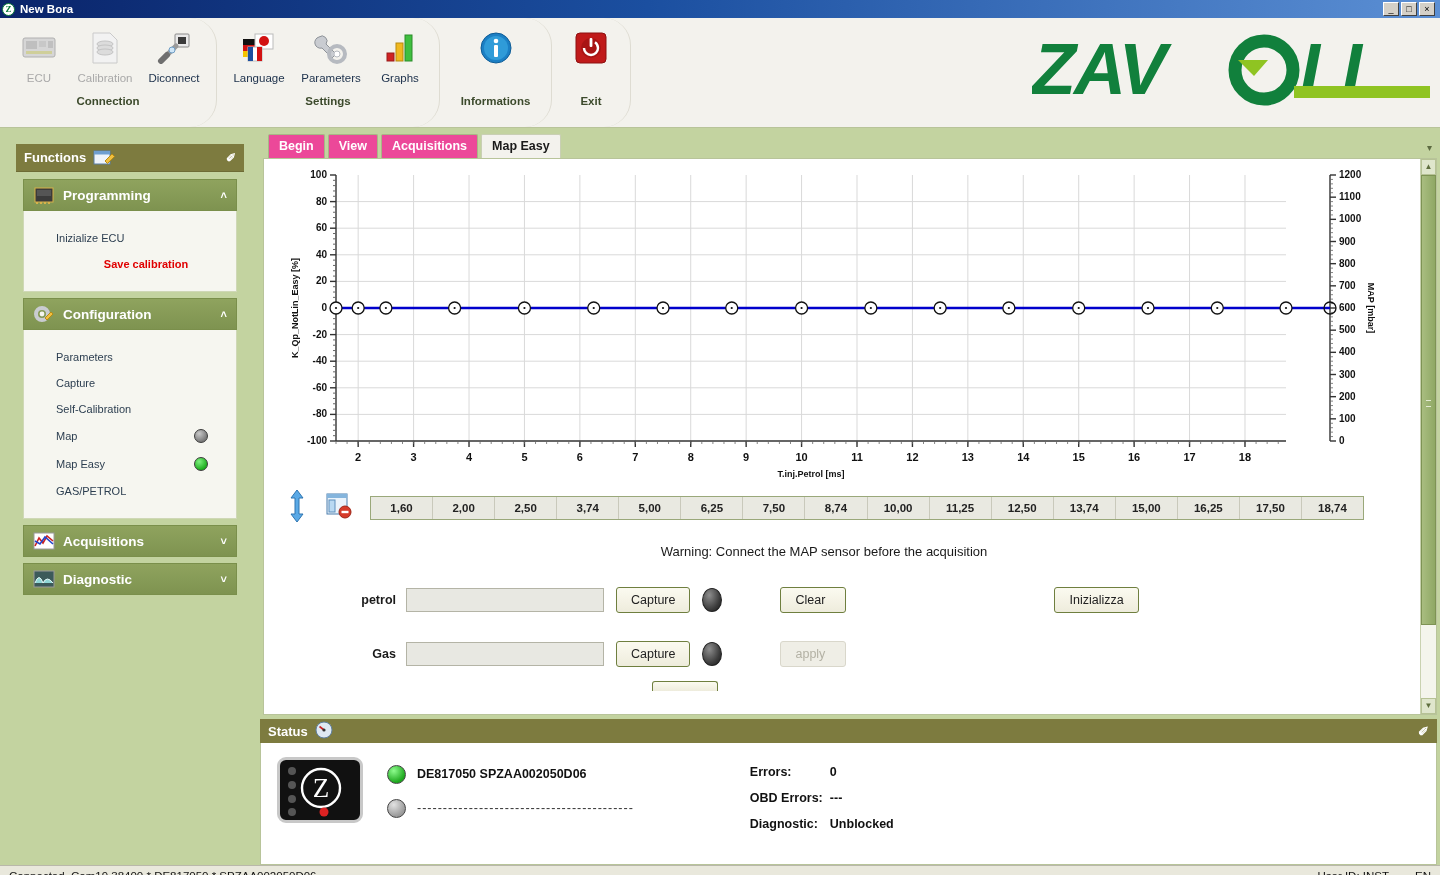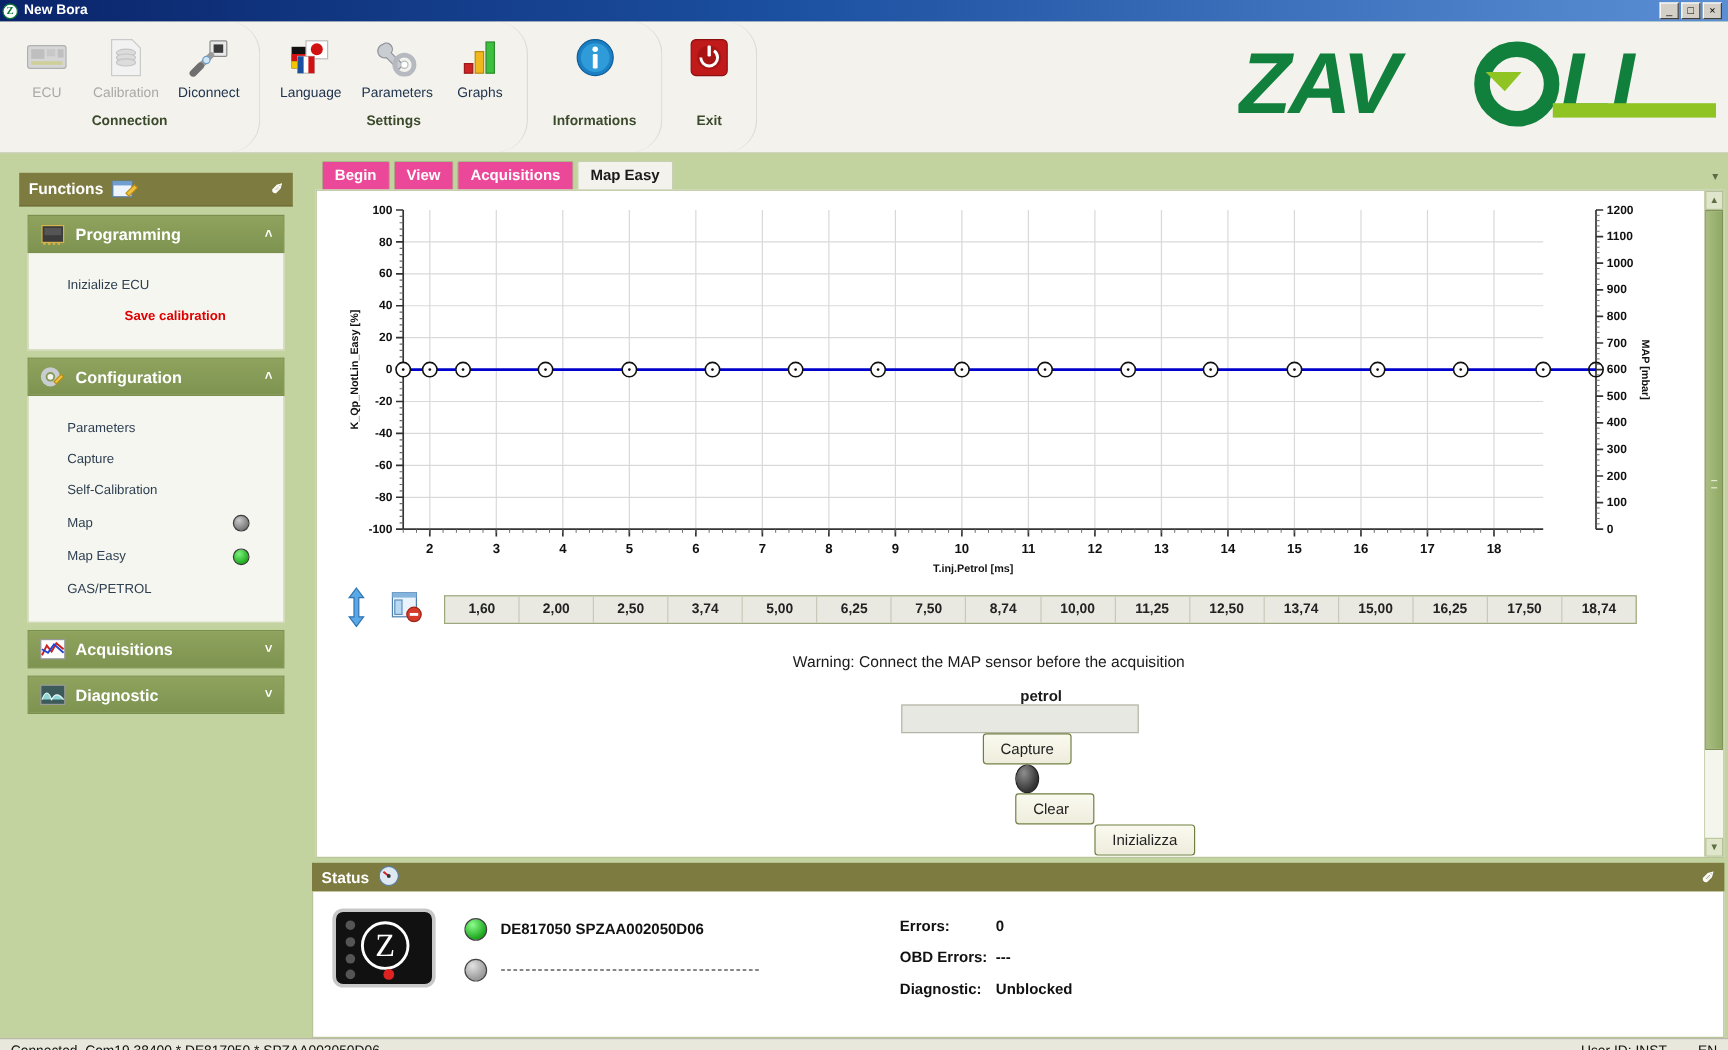--- a/index.html
+++ b/index.html
@@ -130,21 +130,21 @@
   }
   .vals .cell{
     flex:1;display:flex;align-items:center;justify-content:center;
     font-size:11.5px;font-weight:bold;color:#222;
     border-right:1px solid #c9c9bb;
   }
   .vals .cell:last-child{border-right:none;}
 
   .warn{text-align:center;font-size:13px;color:#1a1a1a;padding-top:18px;}
 
-  .form-row{display:flex;align-items:center;margin-top:14px;flex-direction:column;}
+  .form-row{display:flex;align-items:center;margin-top:28px;}
   .f-label{width:90px;text-align:right;padding-right:10px;font-size:12.5px;font-weight:bold;}
   .f-input{
     width:198px;height:24px;background:#e8e8e2;border:1px solid #b4b4a6;
   }
   .btn{
     background:linear-gradient(to bottom,#fbfaf0,#eeecdc);
     border:1px solid #6f7f3f;border-radius:3px;
     font-size:12.5px;color:#222;padding:5px 14px;cursor:default;
     min-width:66px;
   }

